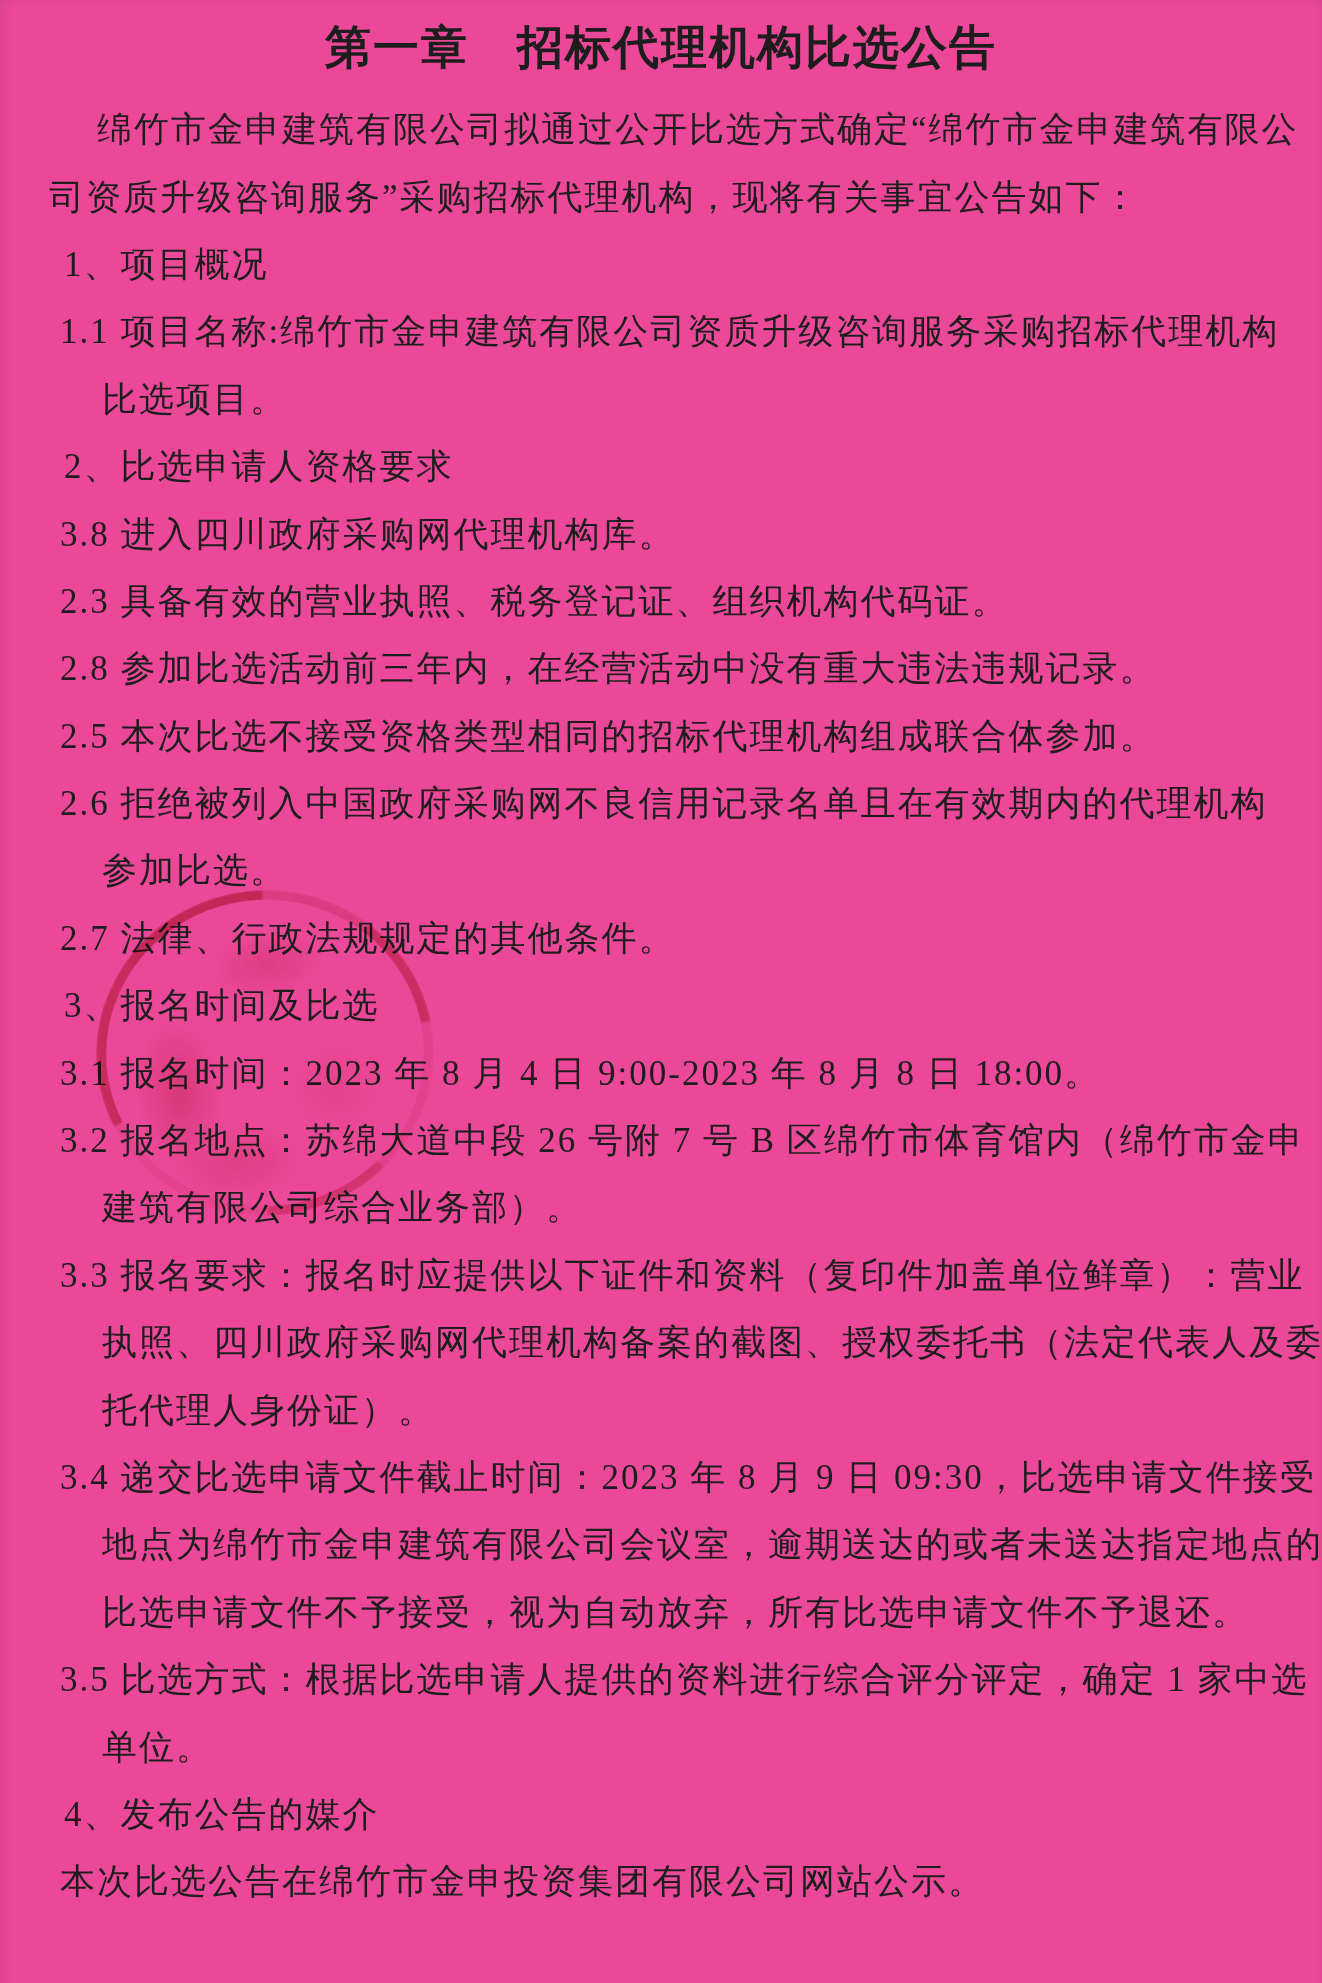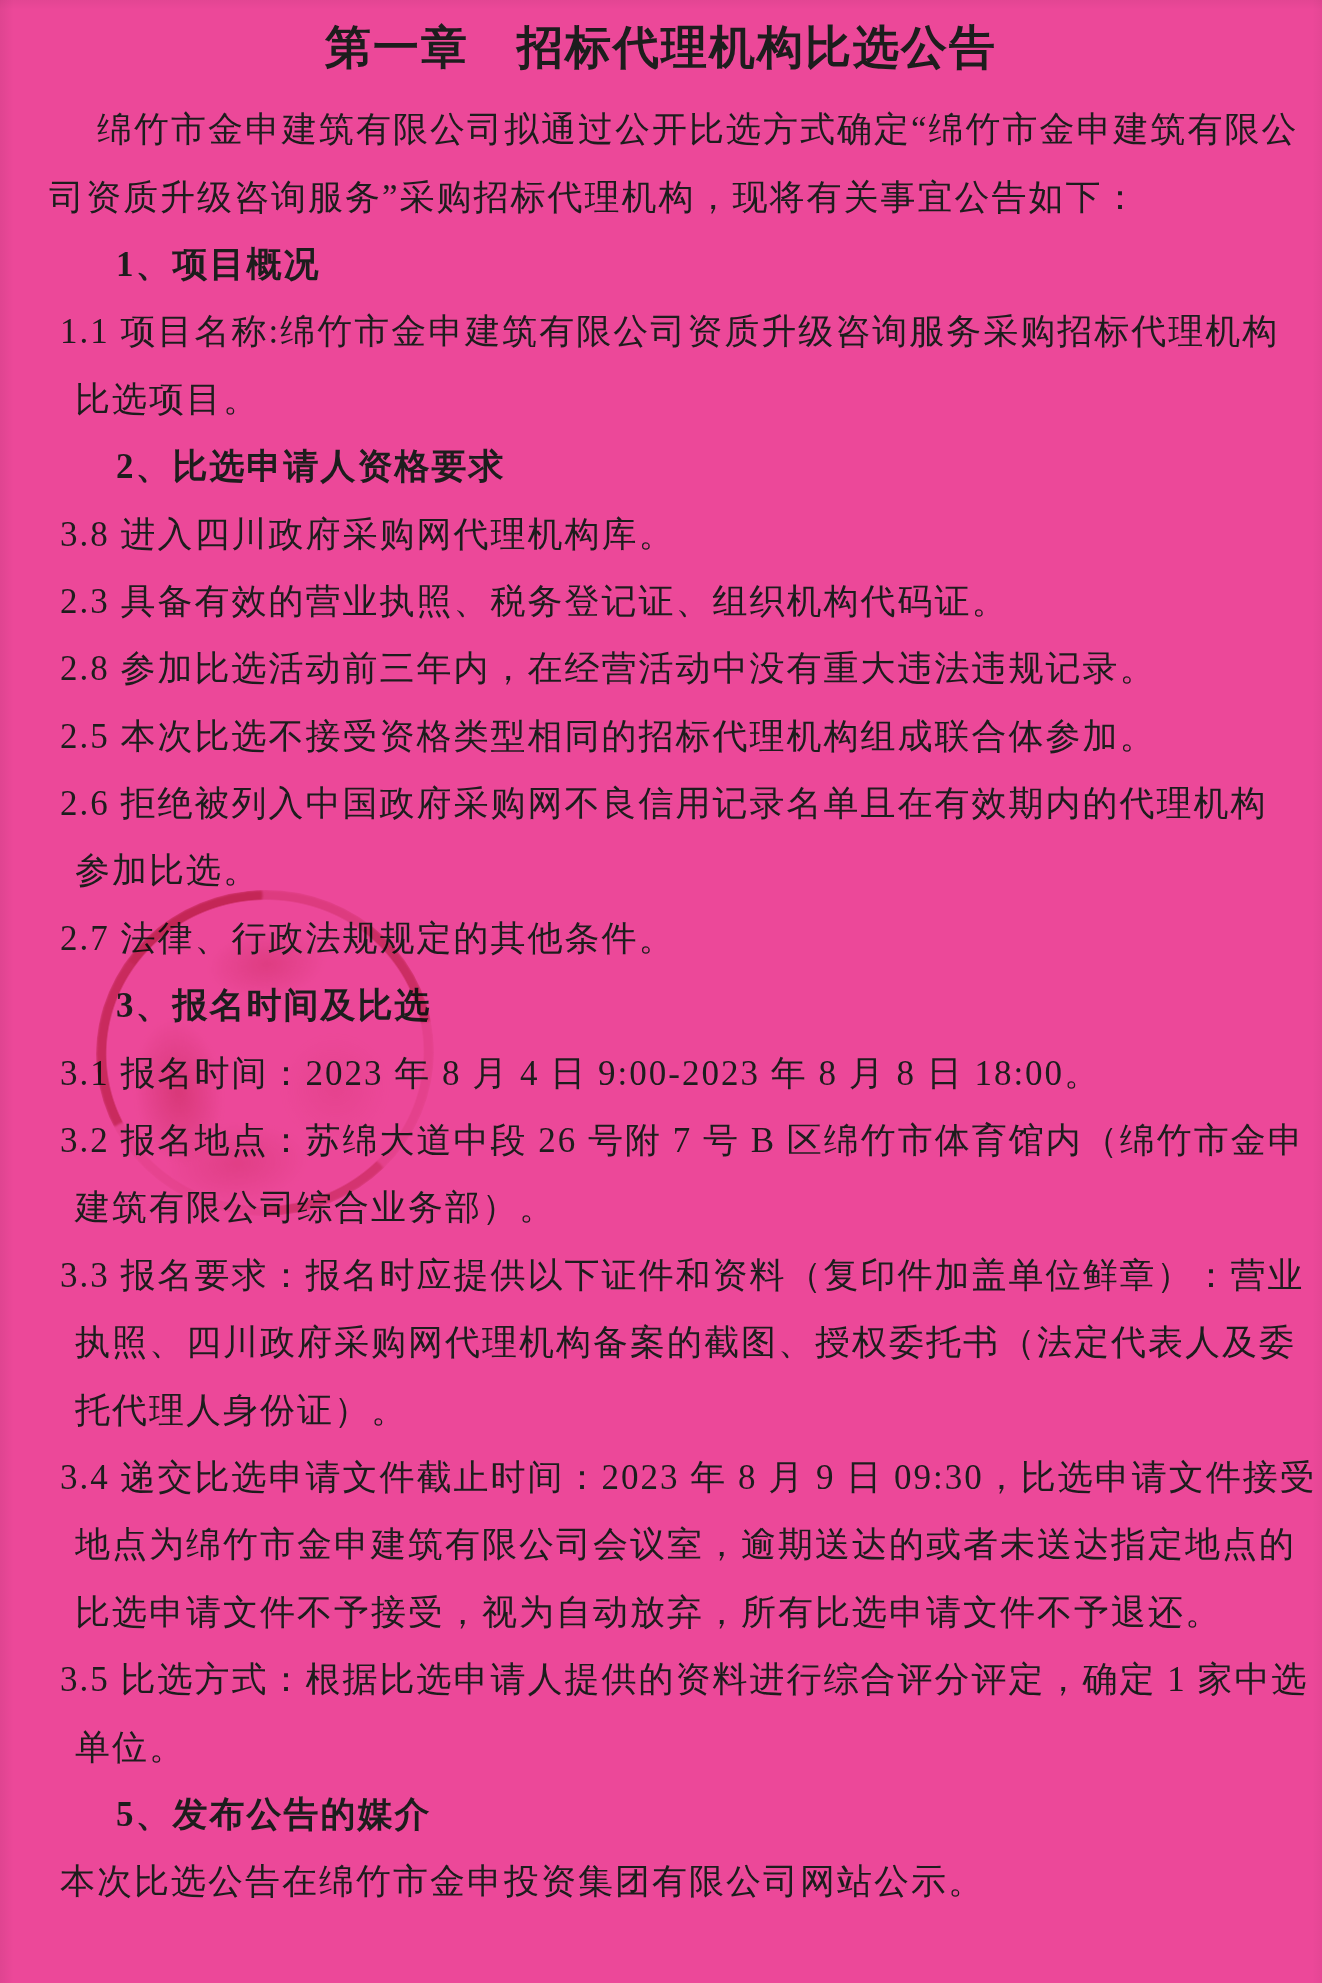--- a/index.html
+++ b/index.html
@@ -28,23 +28,23 @@
   .doc-body{position:relative;}
   .line{
     height:67.4px;
     display:flex;align-items:center;
     font-size:35px;
     letter-spacing:2px;
     white-space:nowrap;
   }
   .line.p-first{padding-left:97px;}
   .line.p-left{padding-left:40px;margin-left:9px;}
-  .line.h{padding-left:116px;font-weight:bold;}
+  .line.h{padding-left:64px;font-weight:normal;}
   .line.item{padding-left:60px;}
-  .line.cont{padding-left:75px;}
+  .line.cont{padding-left:102px;}
 
   
   .stamp{
     position:absolute;left:96px;top:890px;width:338px;height:326px;
     pointer-events:none;
     mix-blend-mode:multiply;
     transform:rotate(-6deg);
   }
   .stamp .ring{
     position:absolute;inset:0;border-radius:50%;
@@ -95,21 +95,21 @@
       <div class="line item">3.2 报名地点：苏绵大道中段 26 号附 7 号 B 区绵竹市体育馆内（绵竹市金申</div>
       <div class="line cont">建筑有限公司综合业务部）。</div>
       <div class="line item">3.3 报名要求：报名时应提供以下证件和资料（复印件加盖单位鲜章）：营业</div>
       <div class="line cont">执照、四川政府采购网代理机构备案的截图、授权委托书（法定代表人及委</div>
       <div class="line cont">托代理人身份证）。</div>
       <div class="line item">3.4 递交比选申请文件截止时间：2023 年 8 月 9 日 09:30，比选申请文件接受</div>
       <div class="line cont">地点为绵竹市金申建筑有限公司会议室，逾期送达的或者未送达指定地点的</div>
       <div class="line cont">比选申请文件不予接受，视为自动放弃，所有比选申请文件不予退还。</div>
       <div class="line item">3.5 比选方式：根据比选申请人提供的资料进行综合评分评定，确定 1 家中选</div>
       <div class="line cont">单位。</div>
-      <div class="line h">5、发布公告的媒介</div>
+      <div class="line h">4、发布公告的媒介</div>
       <div class="line item">本次比选公告在绵竹市金申投资集团有限公司网站公示。</div>
     </div>
 
   <div class="stamp">
     <div class="ring"></div>
     <div class="smudge s1"></div>
     <div class="smudge s2"></div>
     <div class="smudge s3"></div>
     <div class="smudge s4"></div>
   </div>

